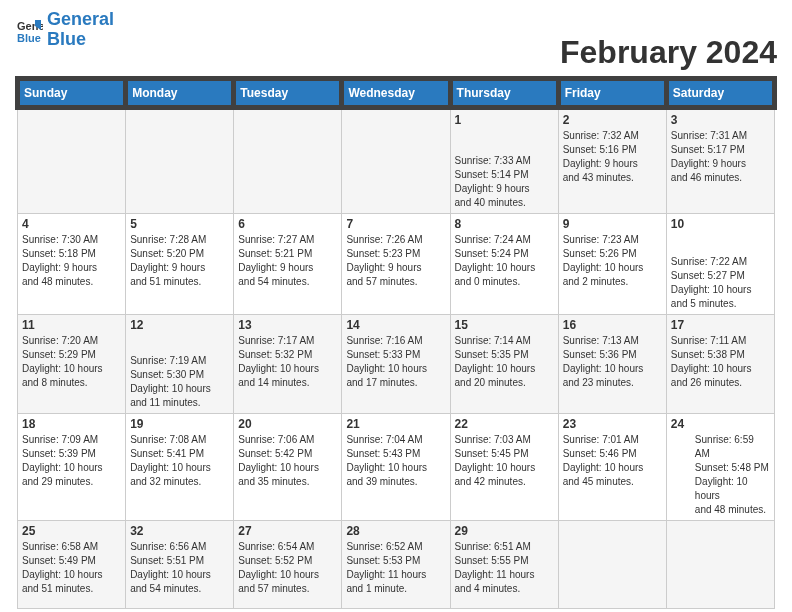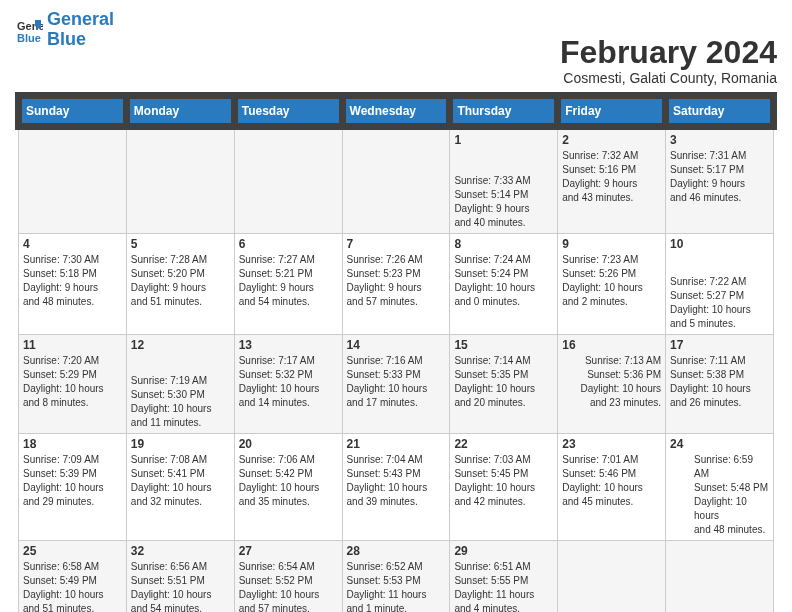--- a/index.html
+++ b/index.html
@@ -57,21 +57,21 @@
       border-collapse: collapse;
       table-layout: fixed;
     }
     thead th {
       background-color: #2a7abf;
       color: white;
       font-size: 12px;
       font-weight: bold;
       padding: 5px 4px;
       text-align: left;
-      border: 7px solid #404040;
+      border: 5px solid #404040;
     }
     tbody td {
       vertical-align: top;
       border: 1px solid #ccc;
       padding: 3px 4px;
       font-size: 10px;
       color: #333;
       height: 88px;
     }
     tbody tr:nth-child(odd) td {
@@ -104,21 +104,20 @@
       </svg>
       <div>
         <div class="logo-text">
           <span>General</span><br>
           <span style="color:#2a7abf">Blue</span>
         </div>
       </div>
     </div>
     <div class="title-block">
       <div class="month-title">February 2024</div>
-      <div class="subtitle">Cosmesti, Galati County, Romania</div>
     </div>
   </div>
 
   <table>
     <thead>
       <tr>
       <th>Sunday</th>
           <th>Monday</th>
           <th>Tuesday</th>
           <th>Wednesday</th>
@@ -237,21 +236,21 @@
           </td>
           <td>
             <div class="day-number">15</div>
             <div class="day-info" style="white-space: pre-line;">Sunrise: 7:14 AM
 Sunset: 5:35 PM
 Daylight: 10 hours
 and 20 minutes.</div>
           </td>
           <td>
             <div class="day-number">16</div>
-            <div class="day-info" style="white-space: pre-line; text-align: right;">Sunrise: 7:13 AM
+            <div class="day-info" style="white-space: pre-line;">Sunrise: 7:13 AM
 Sunset: 5:36 PM
 Daylight: 10 hours
 and 23 minutes.</div>
           </td>
           <td>
             <div class="day-number">17</div>
             <div class="day-info" style="white-space: pre-line;">Sunrise: 7:11 AM
 Sunset: 5:38 PM
 Daylight: 10 hours
 and 26 minutes.</div>

